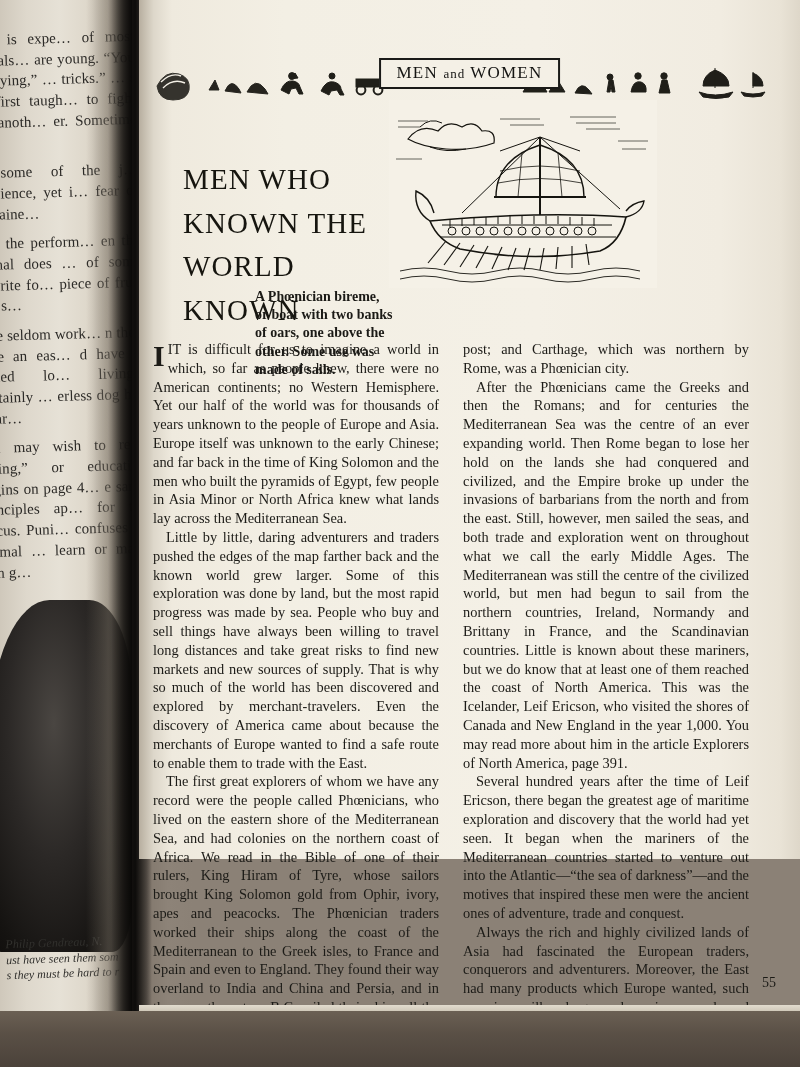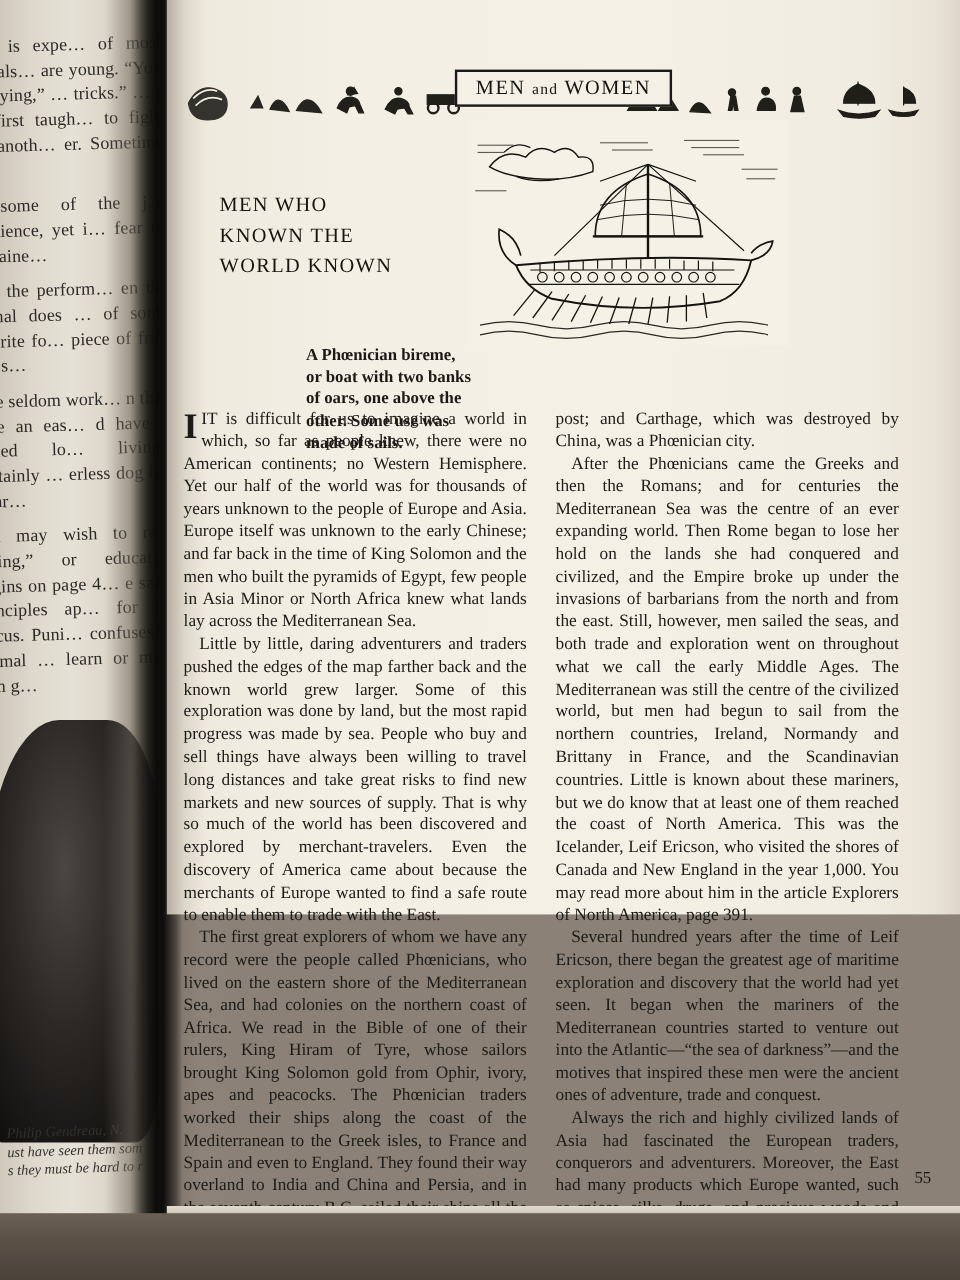--- a/index.html
+++ b/index.html
@@ -45,40 +45,40 @@
   }
   #dog-caption .cap2{font-style:italic;}
   
   #gutter{
     position:absolute;left:108px;top:0;width:44px;height:1067px;
     background:linear-gradient(90deg,rgba(0,0,0,0) 0%,rgba(0,0,0,.55) 35%,rgba(0,0,0,.85) 62%,rgba(0,0,0,.35) 88%,rgba(0,0,0,0) 100%);
     pointer-events:none;
   }
   
   #right-page{
-    position:absolute;left:139px;top:0;width:661px;height:762px;
+    position:absolute;left:139px;top:0;width:661px;height:859px;
     background:linear-gradient(90deg,#b7ae9f 0%,#ddd7ca 2.2%,#efeade 5%,#f3efe4 22%,#f4f0e6 60%,#f1ece1 88%,#e9e3d6 97%,#ded7c9 100%);
   }
   #rp-inner{position:absolute;left:0;top:0;width:661px;height:1067px;}
   
   #header-band{
     position:absolute;left:12px;top:52px;width:620px;height:52px;
   }
   #header-title{
     position:absolute;left:50%;top:58px;transform:translateX(-50%);
     border:2px solid #1a1a18;padding:3px 16px 4px 16px;
     font-size:17px;letter-spacing:1.2px;color:#141412;
     font-family:"Liberation Serif", serif;
     background:#f4f0e6;white-space:nowrap;
   }
   #header-title .small{font-size:13px;letter-spacing:1px;}
   
   #headline{
     position:absolute;left:44px;top:158px;width:200px;
-    font-size:17px;line-height:1.5;letter-spacing:1.1px;color:#16150f;
+    font-size:29px;line-height:1.5;letter-spacing:1.1px;color:#16150f;
   }
   
   #illus{
     position:absolute;left:250px;top:100px;width:266px;height:186px;
     background:#f5f1e7;border:1px solid rgba(0,0,0,0);
   }
   #illus svg{display:block;}
   #illus-caption{
     position:absolute;left:116px;top:288px;width:140px;
     font-size:14px;line-height:1.3;font-weight:bold;color:#1b1a16;
@@ -303,21 +303,21 @@
       </div>
       <div id="illus-caption">A Phœnician bireme, or boat with two banks of oars, one above the other. Some use was made of sails.</div>
 
       <div id="col-left" class="col">
         <p class="first"><span class="dropcap">I</span><span>IT is difficult for us to imagine a world in which, so far as people knew, there were no American continents; no Western Hemisphere. Yet our half of the world was for thousands of years unknown to the people of Europe and Asia. Europe itself was unknown to the early Chinese; and far back in the time of King Solomon and the men who built the pyramids of Egypt, few people in Asia Minor or North Africa knew what lands lay across the Mediterranean Sea.</span></p>
         <p>Little by little, daring adventurers and traders pushed the edges of the map farther back and the known world grew larger. Some of this exploration was done by land, but the most rapid progress was made by sea. People who buy and sell things have always been willing to travel long distances and take great risks to find new markets and new sources of supply. That is why so much of the world has been discovered and explored by merchant-travelers. Even the discovery of America came about because the merchants of Europe wanted to find a safe route to enable them to trade with the East.</p>
         <p>The first great explorers of whom we have any record were the people called Phœnicians, who lived on the eastern shore of the Mediterranean Sea, and had colonies on the northern coast of Africa. We read in the Bible of one of their rulers, King Hiram of Tyre, whose sailors brought King Solomon gold from Ophir, ivory, apes and peacocks. The Phœnician traders worked their ships along the coast of the Mediterranean to the Greek isles, to France and Spain and even to England. They found their way overland to India and China and Persia, and in the seventh century B.C. sailed their ships all the way around Africa. The city of Marseilles, in France, was once a Phœnician trading</p>
       </div>
 
       <div id="col-right" class="col">
-        <p class="first">post; and Carthage, which was destroyed by China, was a Phœnician city.</p>
+        <p class="first">post; and Carthage, which was northern by Rome, was a Phœnician city.</p>
         <p>After the Phœnicians came the Greeks and then the Romans; and for centuries the Mediterranean Sea was the centre of an ever expanding world. Then Rome began to lose her hold on the lands she had conquered and civilized, and the Empire broke up under the invasions of barbarians from the north and from the east. Still, however, men sailed the seas, and both trade and exploration went on throughout what we call the early Middle Ages. The Mediterranean was still the centre of the civilized world, but men had begun to sail from the northern countries, Ireland, Normandy and Brittany in France, and the Scandinavian countries. Little is known about these mariners, but we do know that at least one of them reached the coast of North America. This was the Icelander, Leif Ericson, who visited the shores of Canada and New England in the year 1,000. You may read more about him in the article Explorers of North America, page 391.</p>
         <p>Several hundred years after the time of Leif Ericson, there began the greatest age of maritime exploration and discovery that the world had yet seen. It began when the mariners of the Mediterranean countries started to venture out into the Atlantic—“the sea of darkness”—and the motives that inspired these men were the ancient ones of adventure, trade and conquest.</p>
         <p>Always the rich and highly civilized lands of Asia had fascinated the European traders, conquerors and adventurers. Moreover, the East had many products which Europe wanted, such as spices, silks, drugs, and precious woods and gems. For centuries these products had to be brought overland for most of the way, for no sea routes to</p>
       </div>
 
       <div id="page-number">55</div>
     </div>
   </div>
 
   <div id="page-edge-bottom"></div>

